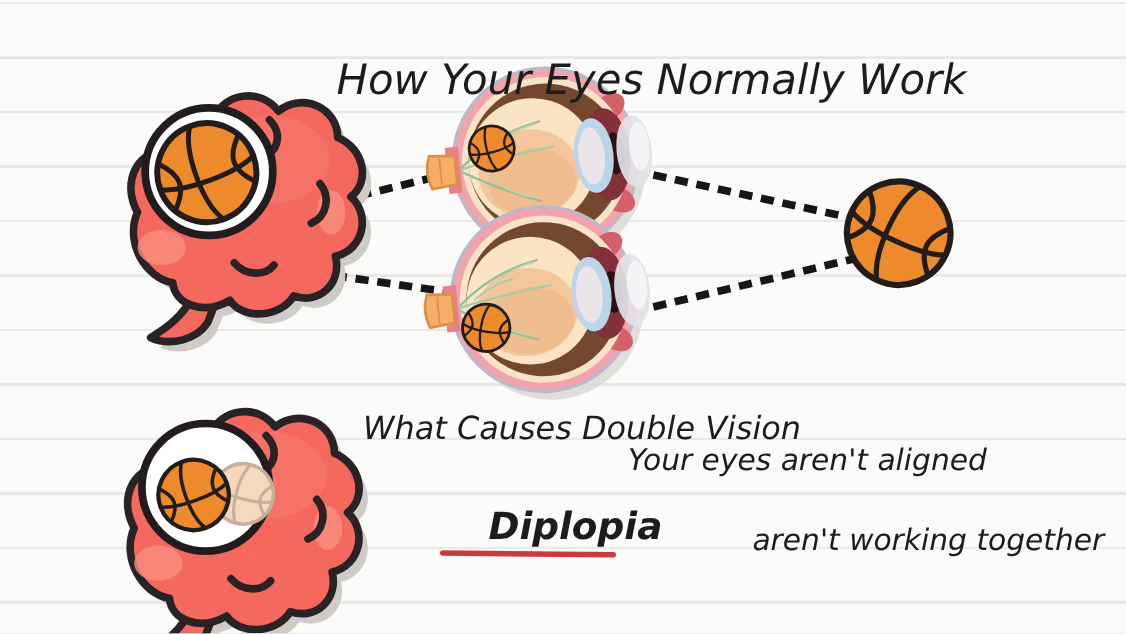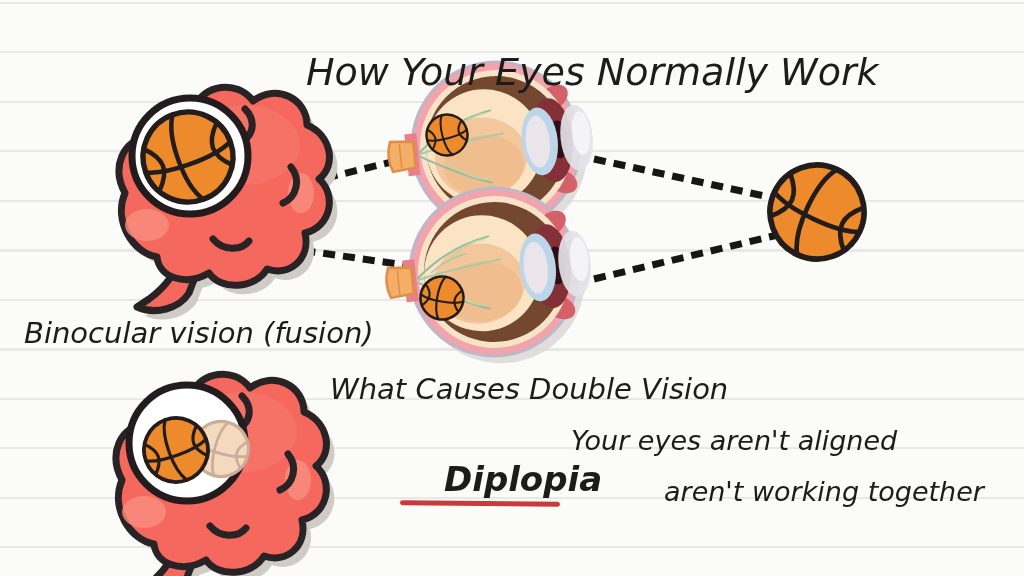--- a/index.html
+++ b/index.html
@@ -16,23 +16,23 @@
     position:absolute;
     font-style:italic;
     color:#1C1C1C;
     white-space:nowrap;
     letter-spacing:0px;
     line-height:1.1;
   }
   .t-normal   {left:306px;top:20px; font-size:38px;margin-top:32px;}
   .t-binoc    {left:24px; top:318px;font-size:29px;}
   .t-causes   {left:330px;top:374px;font-size:29px;font-style:italic;}
-  .t-aligned  {left:571px;top:426px;font-size:27px;}
+  .t-aligned  {left:571px;top:404px;font-size:27px;}
   .t-diplopia {left:412px;top:461px;font-size:34px;font-weight:bold;margin-left:32px;}
-  .t-together {left:664px;top:477px;font-size:27px;}
+  .t-together {left:684px;top:477px;font-size:27px;}
   .underline-red{
     position:absolute;left:400px;top:501px;width:160px;height:5px;
     background:#CB3A3A;border-radius:3px;transform:rotate(0.6deg);
   }
 </style>
 </head>
 <body>
 
 <div id="stage">
 
@@ -125,20 +125,19 @@
     </g>
 
     <g>
       <use href="#brain" transform="translate(92,362)"></use>
       <use href="#ball" style="--bf:#F5D9BE;--bs:#C9AE9B" transform="translate(221,449) scale(0.55) rotate(15)"></use>
       <use href="#ball" transform="translate(176,450) scale(0.64) rotate(-20)"></use>
     </g>
   </svg>
 
   <div class="hand t-normal">How Your Eyes Normally Work</div>
-  <div class="hand t-binoc">Binocular vision (fusion)</div>
   <div class="hand t-causes">What Causes Double Vision</div>
   <div class="hand t-aligned">Your eyes aren't aligned</div>
   <div class="hand t-diplopia">Diplopia</div>
   <div class="underline-red"></div>
   <div class="hand t-together">aren't working together</div>
 
 </div>
 
 </body></html>

